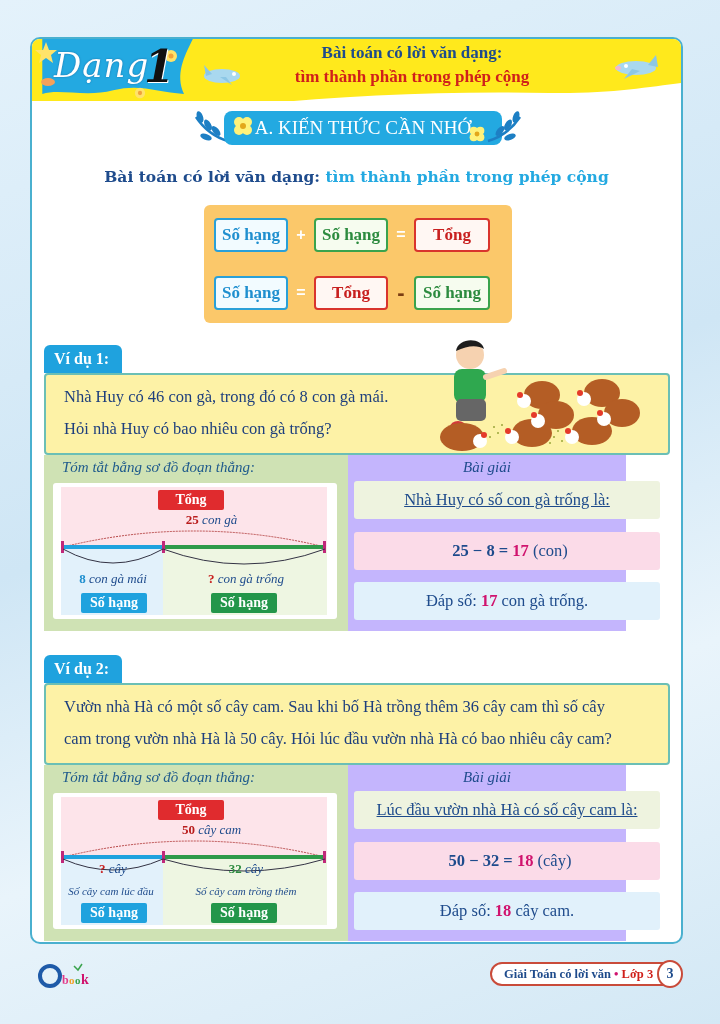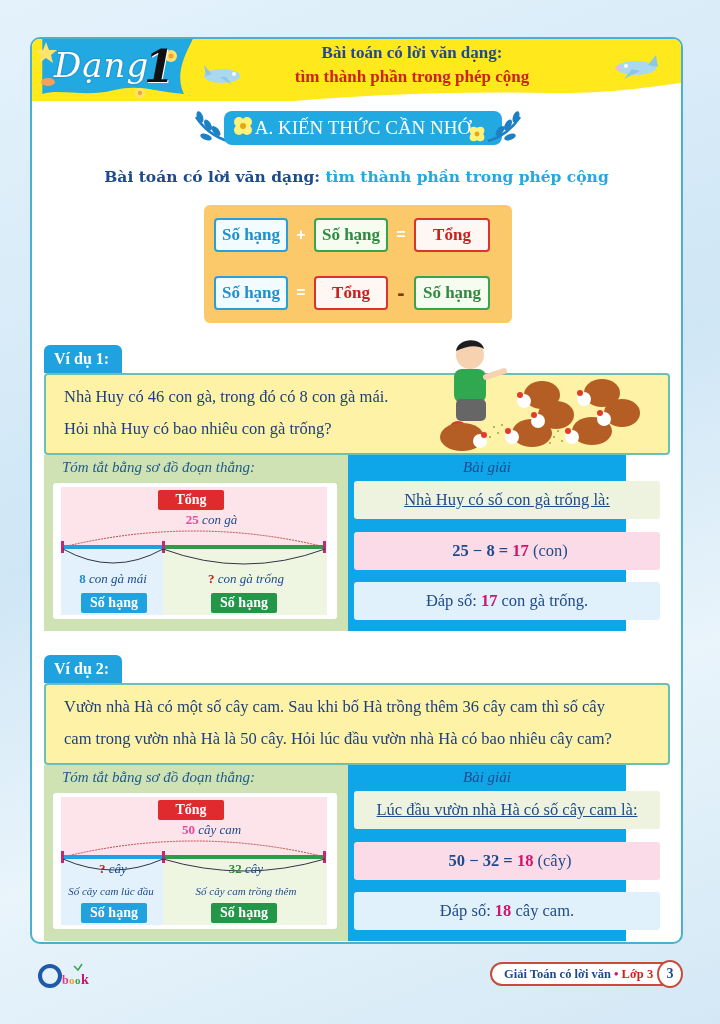--- a/index.html
+++ b/index.html
@@ -108,36 +108,36 @@
   .d-pink { position: absolute; left: 0; top: 0; width: 100%; height: 60px; background: #fde4ea; }
   .d-blue { position: absolute; left: 0; top: 60px; width: 102px; height: 68px; background: #e2f1fb; }
   .d-green { position: absolute; left: 102px; top: 60px; width: 164px; height: 68px; background: #eef6e2; }
   .tong-pill {
     position: absolute; left: 97px; top: 3px; width: 66px; height: 20px; background: #e02b2e; color: #fff;
     font-weight: bold; text-align: center; line-height: 20px; font-size: 14px; border-radius: 2px;
   }
   .d-total {
     position: absolute; left: 0; width: 100%; top: 25px; text-align: center; font-size: 13px; font-style: italic; color: #1e4b8c;
   }
-  .d-total b { color: #ec4899; font-style: normal; margin-left: 35px; }
+  .d-total b { color: #b91c1c; font-style: normal; margin-left: 35px; }
   .d-svg { position: absolute; left: 0; top: 0; }
   .d-lbl { position: absolute; text-align: center; font-style: italic; font-size: 13px; color: #1e4b8c; white-space: nowrap; }
   .d-lbl b.bl { color: #1f8fcf; font-style: normal; }
   .d-lbl b.rd { color: #c8201f; font-style: normal; }
   .d-lbl b.gr { color: #2c8b3f; font-style: normal; }
   .d-sub { position: absolute; text-align: center; font-style: italic; font-size: 11px; color: #1e4b8c; white-space: nowrap; }
   .sh-pill {
     position: absolute; height: 20px; width: 66px; color: #fff; font-weight: bold; font-size: 14px;
     text-align: center; line-height: 20px; border-radius: 2px;
   }
   .sh-pill.blue { background: #1fa2de; }
   .sh-pill.green { background: #23964a; }
 
   .solution {
-    position: absolute; left: 304px; top: 0; width: 278px; height: 176px; background: #0ea5e9;
+    position: absolute; left: 304px; top: 0; width: 278px; height: 176px; background: #c4b5fd;
   }
   .sol-title {
     position: absolute; left: 0; width: 100%; top: 4px; text-align: center; font-style: italic; color: #1e4b8c; font-size: 15px;
   }
   .sol-box {
     position: absolute; left: 6px; width: 306px; height: 38px; border-radius: 3px;
     text-align: center; line-height: 38px; color: #1e4b8c; font-size: 16.5px;
   }
   .sol-box.a { top: 26px; background: #eef3df; text-decoration: underline; }
   .sol-box.b { top: 77px; background: #fbdbe8; font-weight: bold; padding-left: 6px; }

